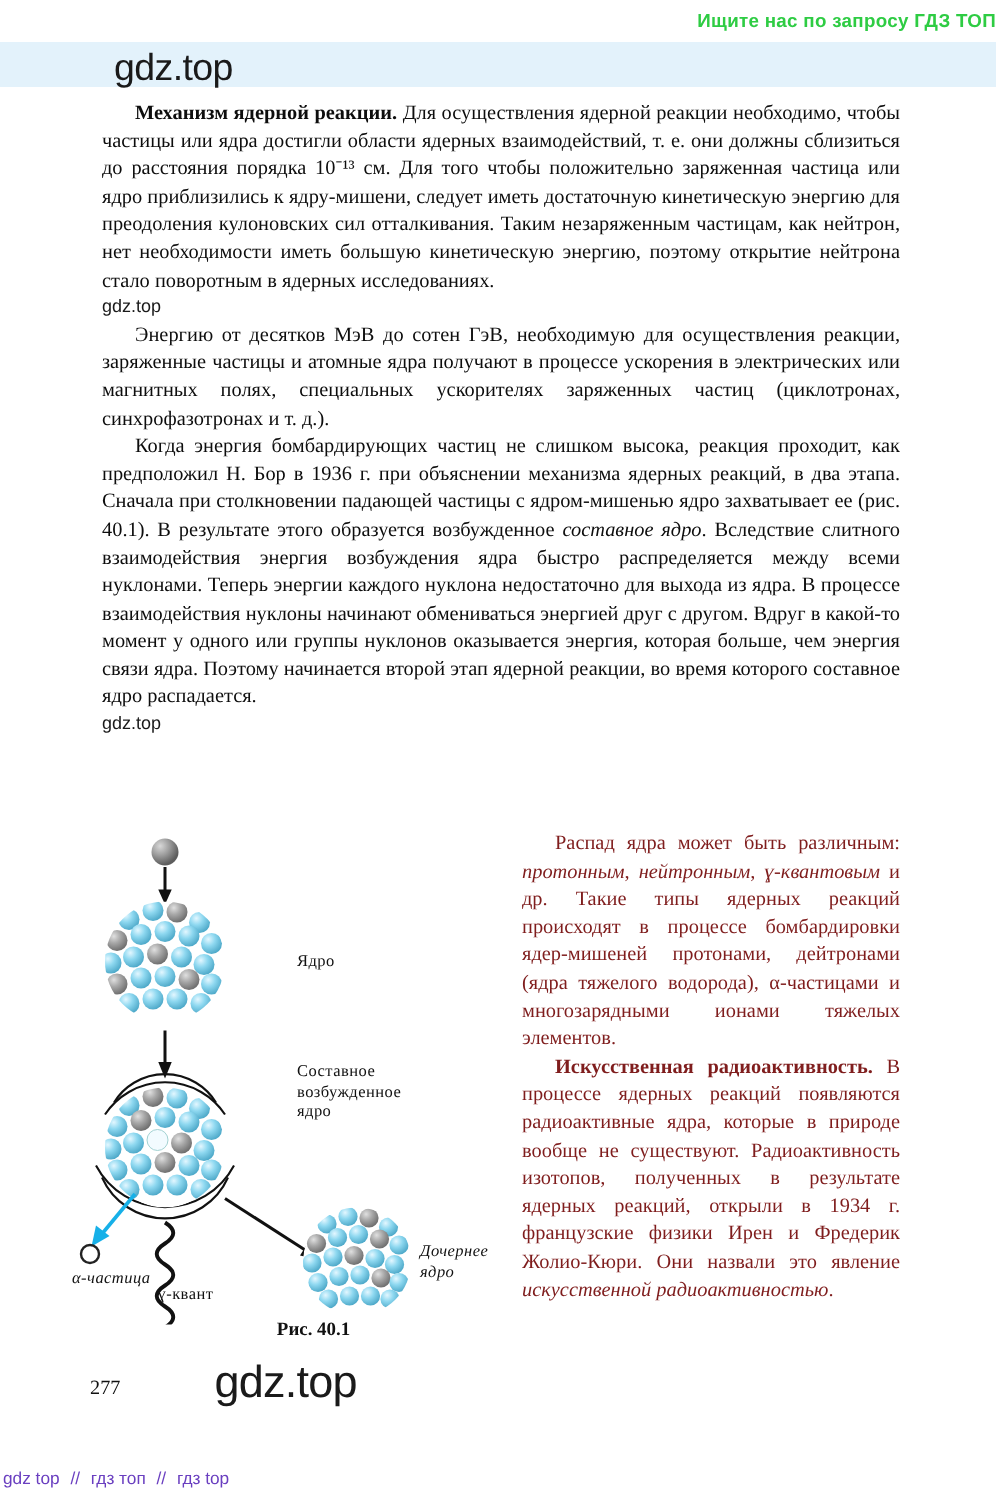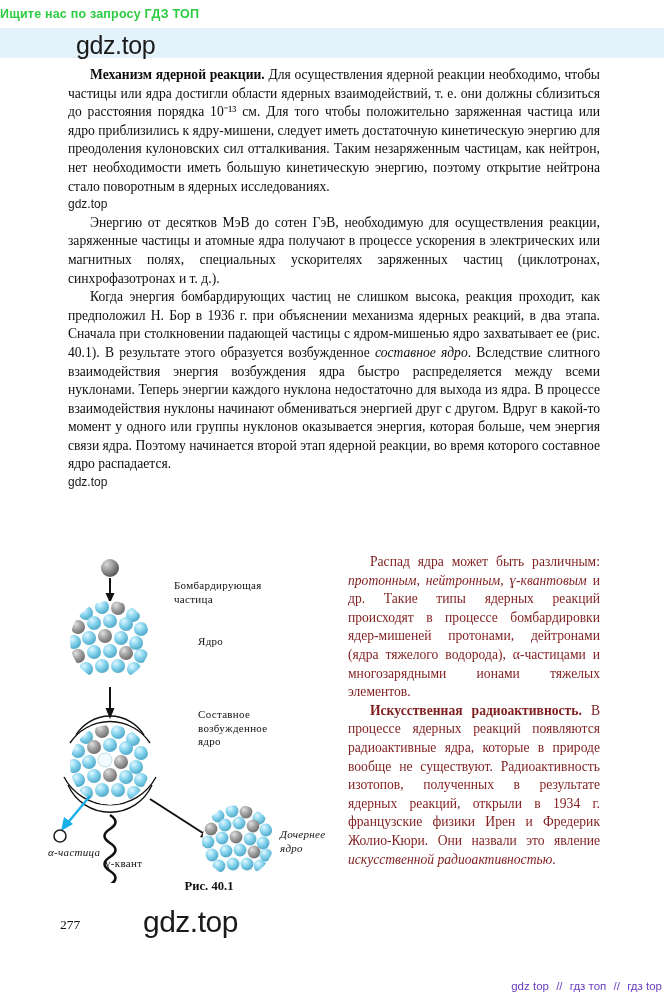--- a/index.html
+++ b/index.html
@@ -5,21 +5,21 @@
   html,body{margin:0;padding:0;}
   body{
     width:664px;height:1007px;
     background:#ffffff;
     font-family:"Liberation Serif", serif;
     position:relative;
     overflow:hidden;
   }
   .promo-bar{
     position:absolute;left:0;top:0;width:664px;height:28px;
-    display:flex;align-items:center;justify-content:flex-start;
+    display:flex;align-items:center;justify-content:flex-end;
     font-family:"Liberation Sans", sans-serif;
     font-size:12.5px;font-weight:700;color:#2ecc43;
     letter-spacing:.2px;
   }
   .blue-band{
     position:absolute;left:0;top:28px;width:664px;height:30px;
     background:#e3f2fb;
   }
   .wm-top{
     position:absolute;left:76px;top:31px;
@@ -71,21 +71,21 @@
     font-family:"Liberation Sans", sans-serif;
     font-size:30px;color:#1a1a1a;letter-spacing:-.5px;
   }
   .pagenum{
     position:absolute;left:60px;top:917px;
     font-family:"Liberation Serif", serif;
     font-size:13.5px;color:#111;
   }
   .footer-links{
     position:absolute;left:0;top:980px;width:664px;
-    text-align:right;
+    text-align:left;
     font-family:"Liberation Sans", sans-serif;
     font-size:11.5px;color:#6a3fc0;
   }
   .footer-links span{margin:0 2px;}
   svg{display:block;}
 </style>
 </head>
 <body>
 
 <div class="promo-bar">
@@ -250,22 +250,20 @@
               <circle cx="206" cy="299" r="6.4" fill="url(#ggray)"></circle>
             <circle cx="218" cy="302" r="6.4" fill="url(#gblue)"></circle>
             <circle cx="171" cy="313" r="6.4" fill="url(#gblue)"></circle>
               <circle cx="185" cy="311" r="6.4" fill="url(#gblue)"></circle>
             <circle cx="199" cy="311" r="6.4" fill="url(#gblue)"></circle>
               <circle cx="212" cy="313" r="6.4" fill="url(#gblue)"></circle>
           </g>
         </g>
       </svg>
 
-      <div class="fig-label" style="left:126px;top:26px;width:130px;white-space:pre-line;">Бомбардирующая
-частица</div>
       <div class="fig-label" style="left:150px;top:82px;">Ядро</div>
       <div class="fig-label" style="left:150px;top:155px;width:110px;white-space:pre-line;">Составное
 возбужденное
 ядро</div>
       <div class="fig-label" style="left:0px;top:293px;font-style:italic;">α-частица</div>
       <div class="fig-label" style="left:57px;top:304px;">ɣ-квант</div>
       <div class="fig-label" style="left:232px;top:275px;width:70px;white-space:pre-line;font-style:italic;">Дочернее
 ядро</div>
 
       <div class="fig-caption">Рис. 40.1</div>

